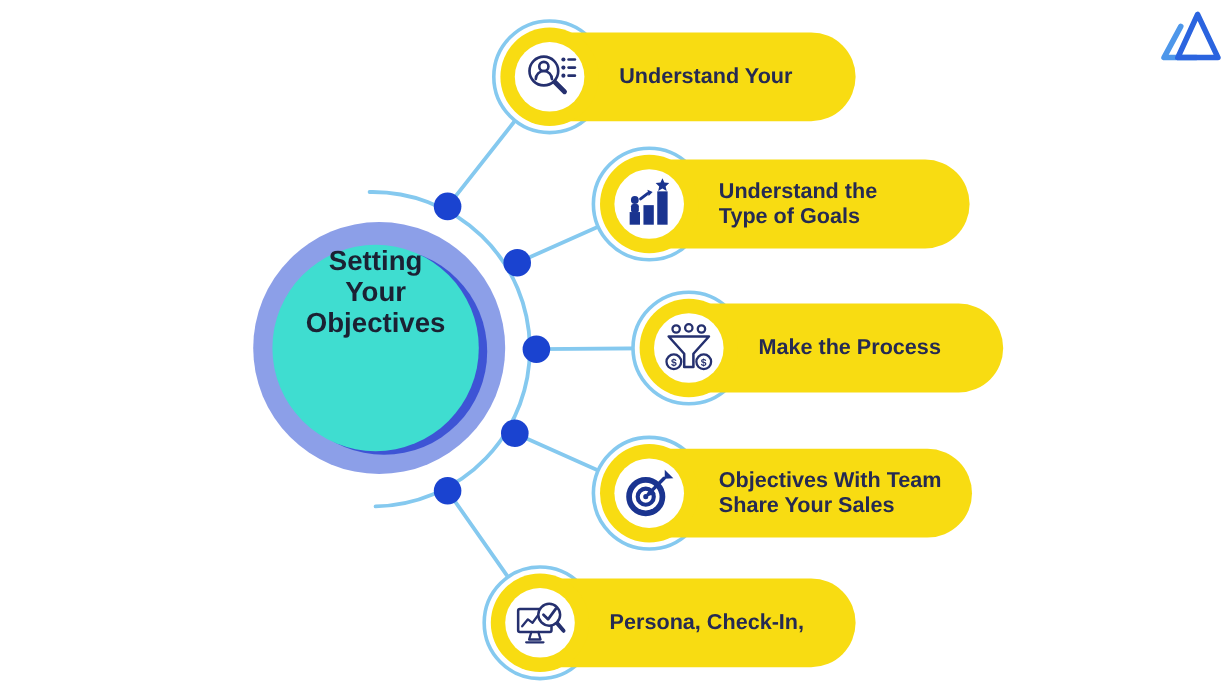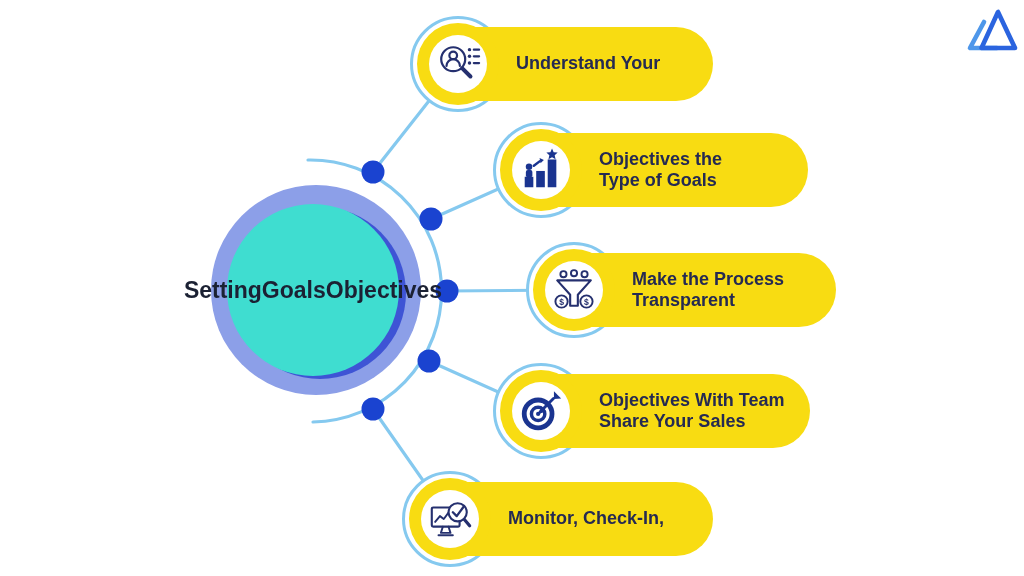--- a/index.html
+++ b/index.html
@@ -16,21 +16,21 @@
 
   
   .center-outer{
     position:absolute;left:211px;top:185px;width:210px;height:210px;border-radius:50%;
     background:var(--center-ring);z-index:4;
   }
   .center-inner{
     position:absolute;left:227px;top:204px;width:172px;height:172px;border-radius:50%;
     background:var(--center-teal);
     box-shadow:7px 3px 0 0 var(--center-shadow);
-    z-index:5;display:flex;align-items:center;justify-content:center;
+    z-index:5;display:flex;flex-direction:column;align-items:center;
   }
   .center-inner span{
     color:#1b2133;font-weight:700;font-size:23px;line-height:26px;text-align:center;display:block;
   }
 
   
   .item{position:absolute;z-index:3;}
   .ring{
     position:absolute;left:0;top:0;width:96px;height:96px;border-radius:50%;
     border:3px solid var(--connector-blue);background:#ffffff;box-sizing:border-box;
@@ -100,21 +100,21 @@
         <line class="st" x1="40.5" y1="16" x2="46" y2="16"></line>
         <circle cx="36" cy="23" r="1.8" style="fill:var(--icon-navy)"></circle>
         <line class="st" x1="40.5" y1="23" x2="46" y2="23"></line>
       </svg>
     </div>
   </div>
 
   <div class="item" style="left:493px;top:122px;">
     <div class="ring"></div>
     <div class="pill" style="width:307px;">
-      <span class="t">Objectives the</span>
+      <span class="t">Understand the</span>
       <span class="t">Type of Goals</span>
     </div>
     <div class="ycirc"></div>
     <div class="wcirc">
       <svg width="46" height="46" viewBox="0 0 48 48">
         <rect class="fl" x="7" y="31" width="9" height="11"></rect>
         <rect class="fl" x="19" y="25" width="9" height="17"></rect>
         <rect class="fl" x="31" y="13" width="9" height="29"></rect>
         <polygon class="fl" points="35.5,1.5 37.2,5.4 41.4,5.8 38.3,8.7 39.2,12.8 35.5,10.6 31.8,12.8 32.7,8.7 29.6,5.8 33.8,5.4"></polygon>
         <circle class="fl" cx="11.5" cy="20.5" r="3.4"></circle>
@@ -122,21 +122,20 @@
         <line class="fl-st" x1="16.5" y1="19.5" x2="22.5" y2="15" style="stroke-width:2.6"></line>
         <polygon class="fl" points="22.5,11.5 27,13.5 23.5,17"></polygon>
       </svg>
     </div>
   </div>
 
   <div class="item" style="left:526px;top:242px;">
     <div class="ring"></div>
     <div class="pill" style="width:302px;">
       <span class="t">Make the Process</span>
-      <span class="t">Transparent</span>
     </div>
     <div class="ycirc"></div>
     <div class="wcirc">
       <svg width="46" height="46" viewBox="0 0 48 48">
         <circle class="st" cx="13" cy="7.5" r="3.2" style="stroke-width:2"></circle>
         <circle class="st" cx="24" cy="6.5" r="3.2" style="stroke-width:2"></circle>
         <circle class="st" cx="35" cy="7.5" r="3.2" style="stroke-width:2"></circle>
         <path class="st" d="M6.5 14 H41.5 L28 29 V40.5 H20 V29 Z" style="stroke-width:2.2"></path>
         <circle class="coin" cx="11" cy="36" r="6.4"></circle>
         <circle class="coin" cx="37" cy="36" r="6.4"></circle>
@@ -161,40 +160,40 @@
         <line class="fl-st" x1="23" y1="25" x2="37" y2="11" style="stroke-width:3"></line>
         <polygon class="fl" points="21,27 29.5,24.5 24.5,19.5"></polygon>
         <polygon class="fl" points="37.5,11.5 37.5,3.5 45,11"></polygon>
       </svg>
     </div>
   </div>
 
   <div class="item" style="left:402px;top:471px;">
     <div class="ring"></div>
     <div class="pill" style="width:303px;">
-      <span class="t">Monitor, Check-In,</span>
+      <span class="t">Persona, Check-In,</span>
     </div>
     <div class="ycirc"></div>
     <div class="wcirc">
       <svg width="46" height="46" viewBox="0 0 48 48">
         <rect class="st" x="5" y="12" width="29" height="20" rx="1.5" style="stroke-width:2.2"></rect>
         <polyline class="st" points="8.5,27 13.5,21 17.5,24 23,16.5" style="stroke-width:2"></polyline>
         <path class="st" d="M16.5 32 L14.5 38.5 H24.5 L22.5 32" style="stroke-width:2"></path>
         <line class="st" x1="12" y1="41" x2="27" y2="41" style="stroke-width:2"></line>
         <circle cx="32" cy="17" r="9.5" fill="#ffffff" style="stroke:var(--icon-navy);stroke-width:2.2"></circle>
         <polyline class="st" points="27,17 31,21 38,11.5" style="stroke-width:2.4"></polyline>
         <line class="st" x1="39" y1="24.5" x2="44.5" y2="31" style="stroke-width:3.4"></line>
       </svg>
     </div>
   </div>
 
   <div class="center-outer"></div>
   <div class="center-inner">
     <span>Setting</span>
-    <span>Goals</span>
+    <span>Your</span>
     <span>Objectives</span>
   </div>
 
   <svg class="logo" width="56" height="48" viewBox="0 0 56 48">
     <path d="M20 16 L6 42 H33" fill="none" style="stroke:var(--logo-light-blue);stroke-width:4.6;stroke-linejoin:round;stroke-linecap:round"></path>
     <path d="M34 6 L17.5 42 H51 Z" fill="none" style="stroke:var(--logo-dark-blue);stroke-width:4.6;stroke-linejoin:round;stroke-linecap:round"></path>
   </svg>
 
 </div>
 

